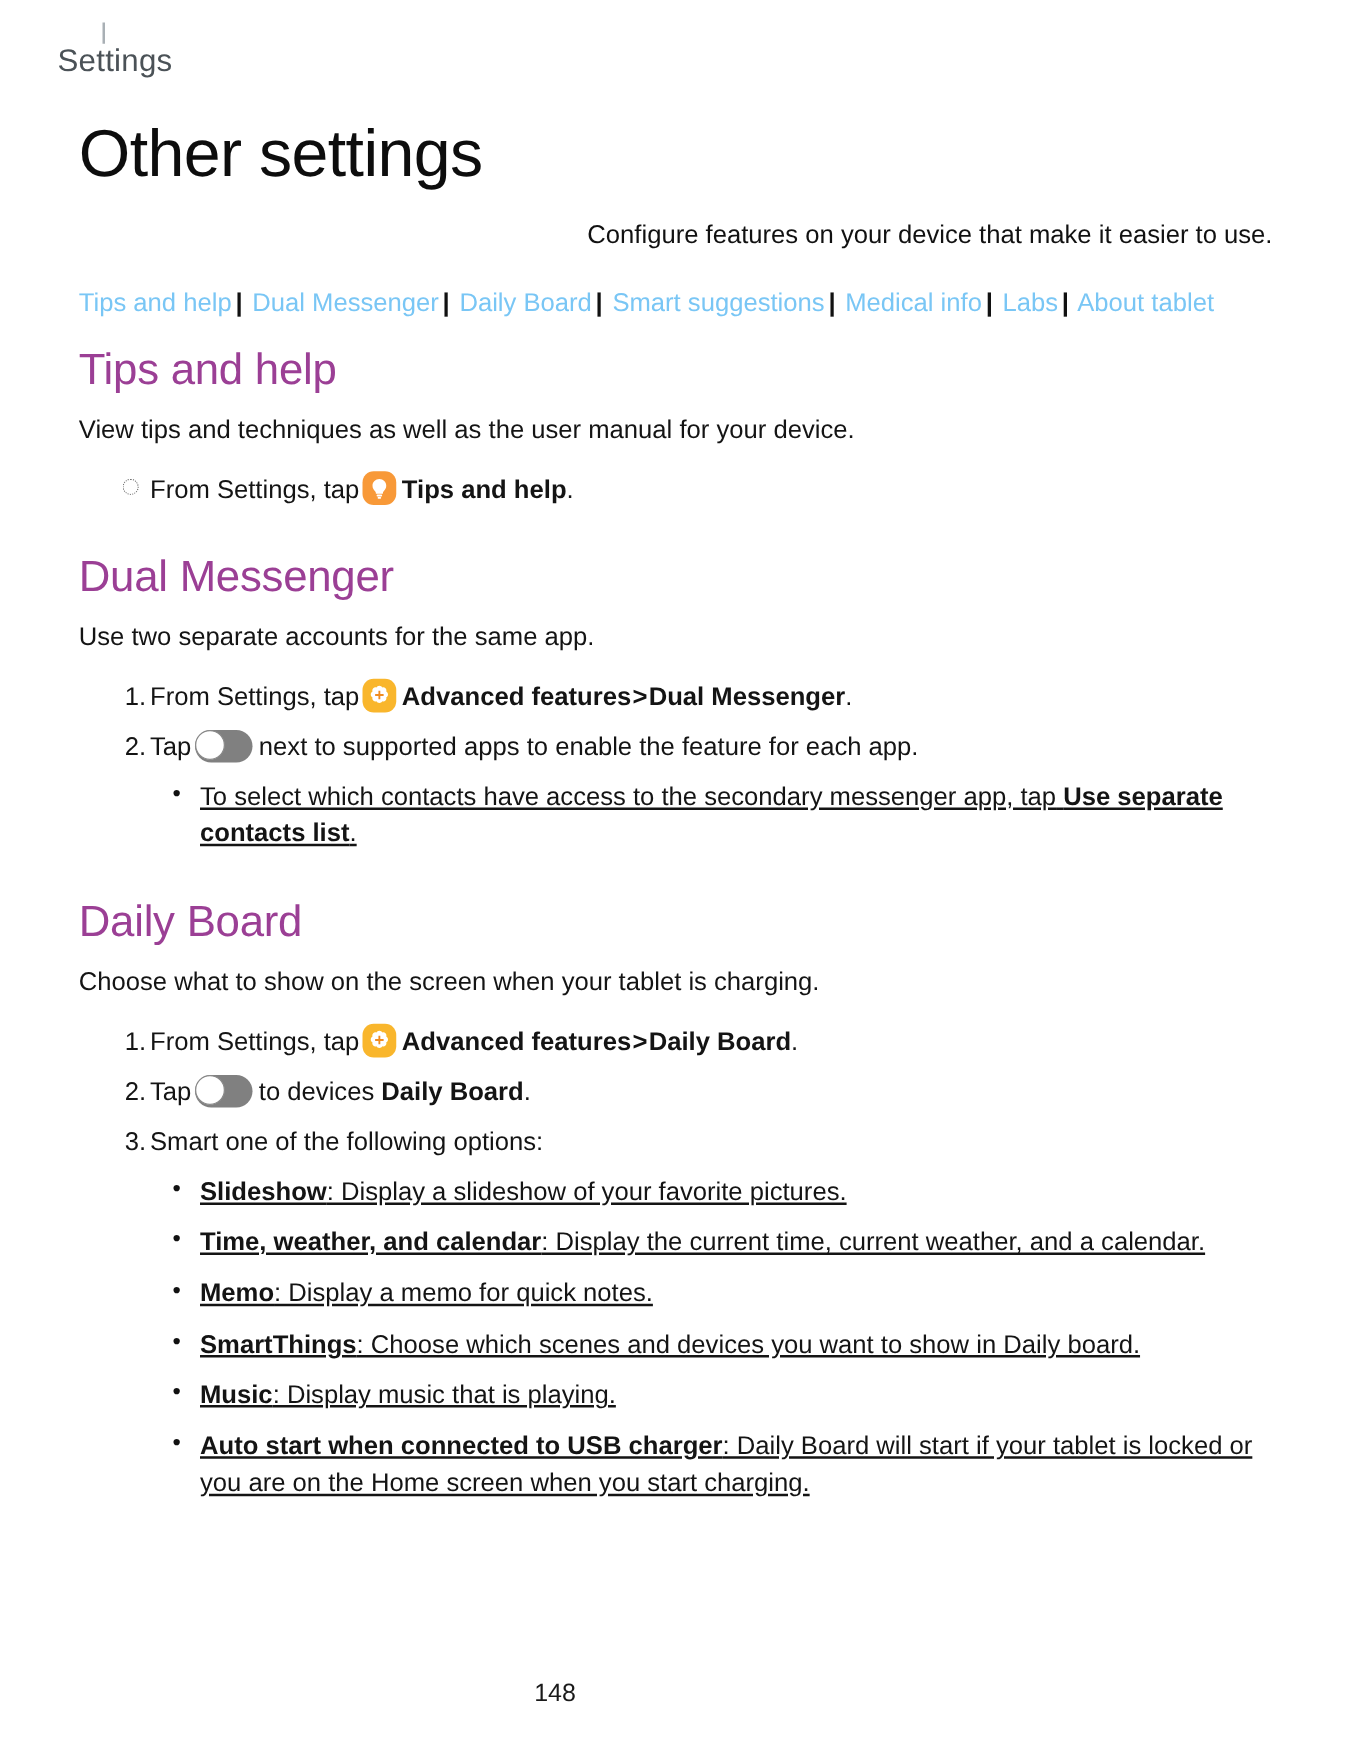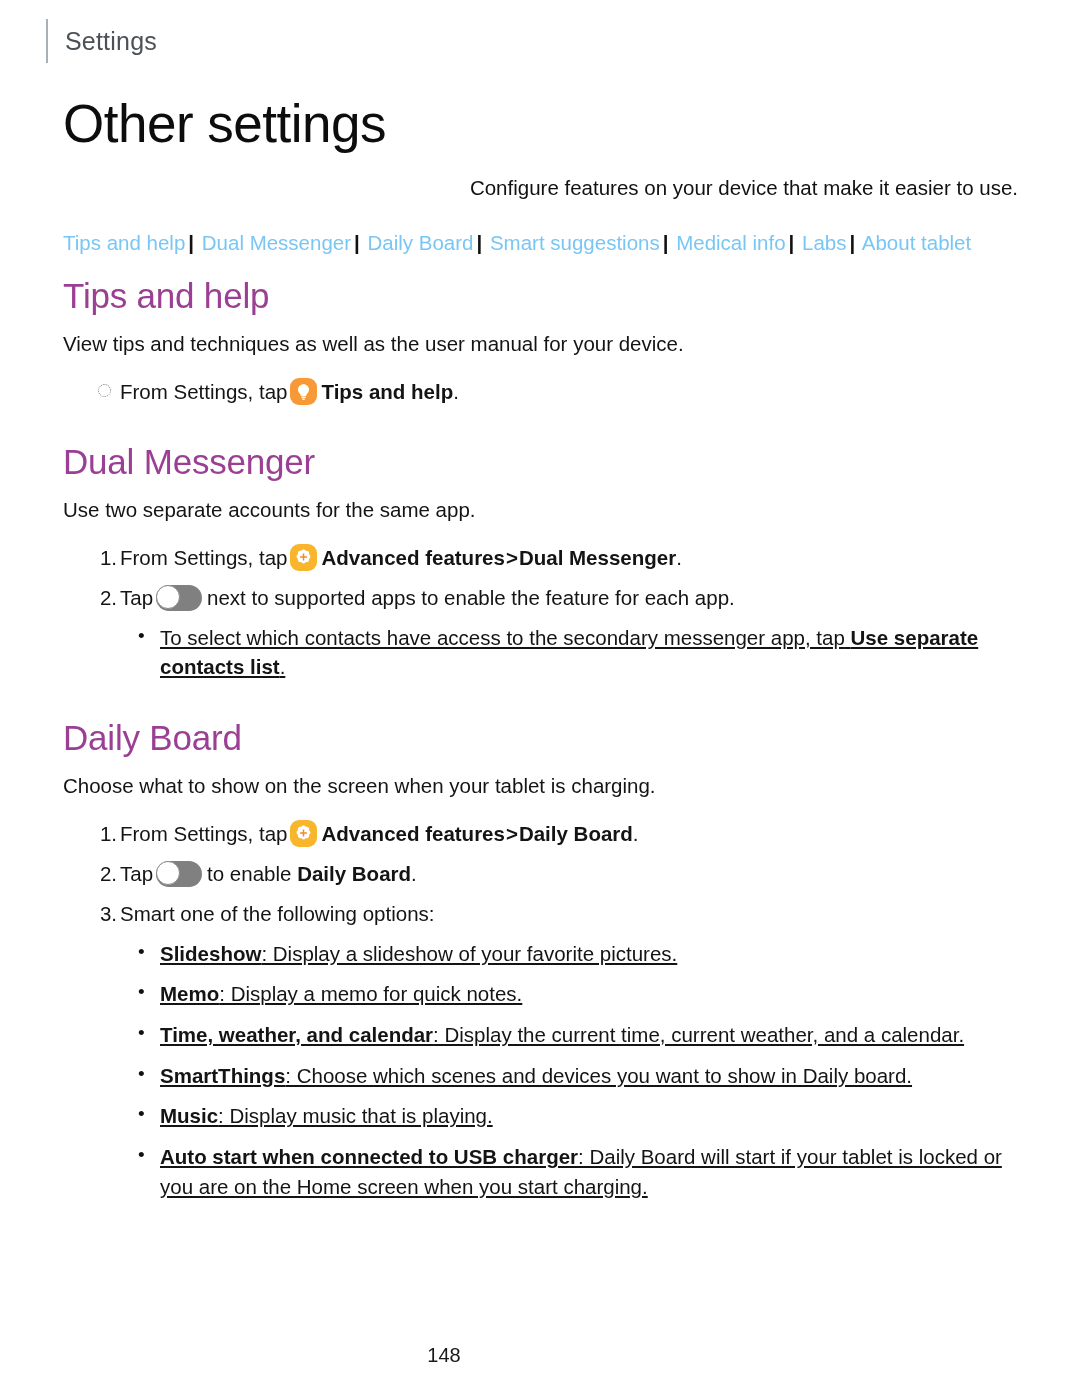--- a/index.html
+++ b/index.html
@@ -25,20 +25,21 @@
   }
 
   
   .page-header {
     position: absolute;
     top: 18px;
     left: 46px;
     display: flex;
     align-items: center;
     height: 46px;
+    flex-direction: column;
   }
   .header-rule {
     width: 2px;
     height: 44px;
     background: #a9b0b5;
     margin-right: 17px;
   }
   .header-title {
     font-size: 25px;
     font-weight: 400;
@@ -281,36 +282,36 @@
     <p class="lead">Choose what to show on the screen when your tablet is charging.</p>
 
     <ol class="steps">
       <li class="step">
         <span class="num">1.</span><span>From Settings, tap</span><span class="app-icon adv"><svg width="27" height="27" viewBox="0 0 27 27">
               <path d="M13.5 5.6c1.0 0 1.9.6 2.3 1.4.9-.3 1.9-.1 2.6.6.7.7.9 1.7.6 2.6.8.4 1.4 1.3 1.4 2.3s-.6 1.9-1.4 2.3c.3.9.1 1.9-.6 2.6-.7.7-1.7.9-2.6.6-.4.8-1.3 1.4-2.3 1.4s-1.9-.6-2.3-1.4c-.9.3-1.9.1-2.6-.6-.7-.7-.9-1.7-.6-2.6-.8-.4-1.4-1.3-1.4-2.3s.6-1.9 1.4-2.3c-.3-.9-.1-1.9.6-2.6.7-.7 1.7-.9 2.6-.6.4-.8 1.3-1.4 2.3-1.4z" fill="#ffffff"></path>
               <path d="M12.75 9.6h1.5v2.65h2.65v1.5h-2.65v2.65h-1.5v-2.65H10.1v-1.5h2.65z" fill="#f08c20"></path>
             </svg></span><b>Advanced features</b><span class="chev">&gt;</span><b>Daily Board</b><span>.</span>
       </li>
       <li class="step">
-        <span class="num">2.</span><span>Tap</span><span class="toggle"></span><span>to enable</span> <b>Daily Board</b><span>.</span>
+        <span class="num">2.</span><span>Tap</span><span class="toggle"></span><span>to devices</span> <b>Daily Board</b><span>.</span>
       </li>
       <li class="step">
         <span class="num">3.</span><span>Smart one of the following options:</span>
       </li>
 
       <li class="sub deep">
         <b>Slideshow</b><span>: Display a slideshow of your favorite pictures.</span>
       </li>
       <li class="sub deep">
+        <b>Time, weather, and calendar</b><span>: Display the current time, current weather, and a calendar.</span>
+      </li>
+      <li class="sub deep">
         <b>Memo</b><span>: Display a memo for quick notes.</span>
       </li>
       <li class="sub deep">
-        <b>Time, weather, and calendar</b><span>: Display the current time, current weather, and a calendar.</span>
-      </li>
-      <li class="sub deep">
         <b>SmartThings</b><span>: Choose which scenes and devices you want to show in Daily board.</span>
       </li>
       <li class="sub deep">
         <b>Music</b><span>: Display music that is playing.</span>
       </li>
       <li class="sub deep">
         <b>Auto start when connected to USB charger</b><span>: Daily Board will start if your tablet is locked or you are on the Home screen when you start charging.</span>
       </li>
     </ol>
 

